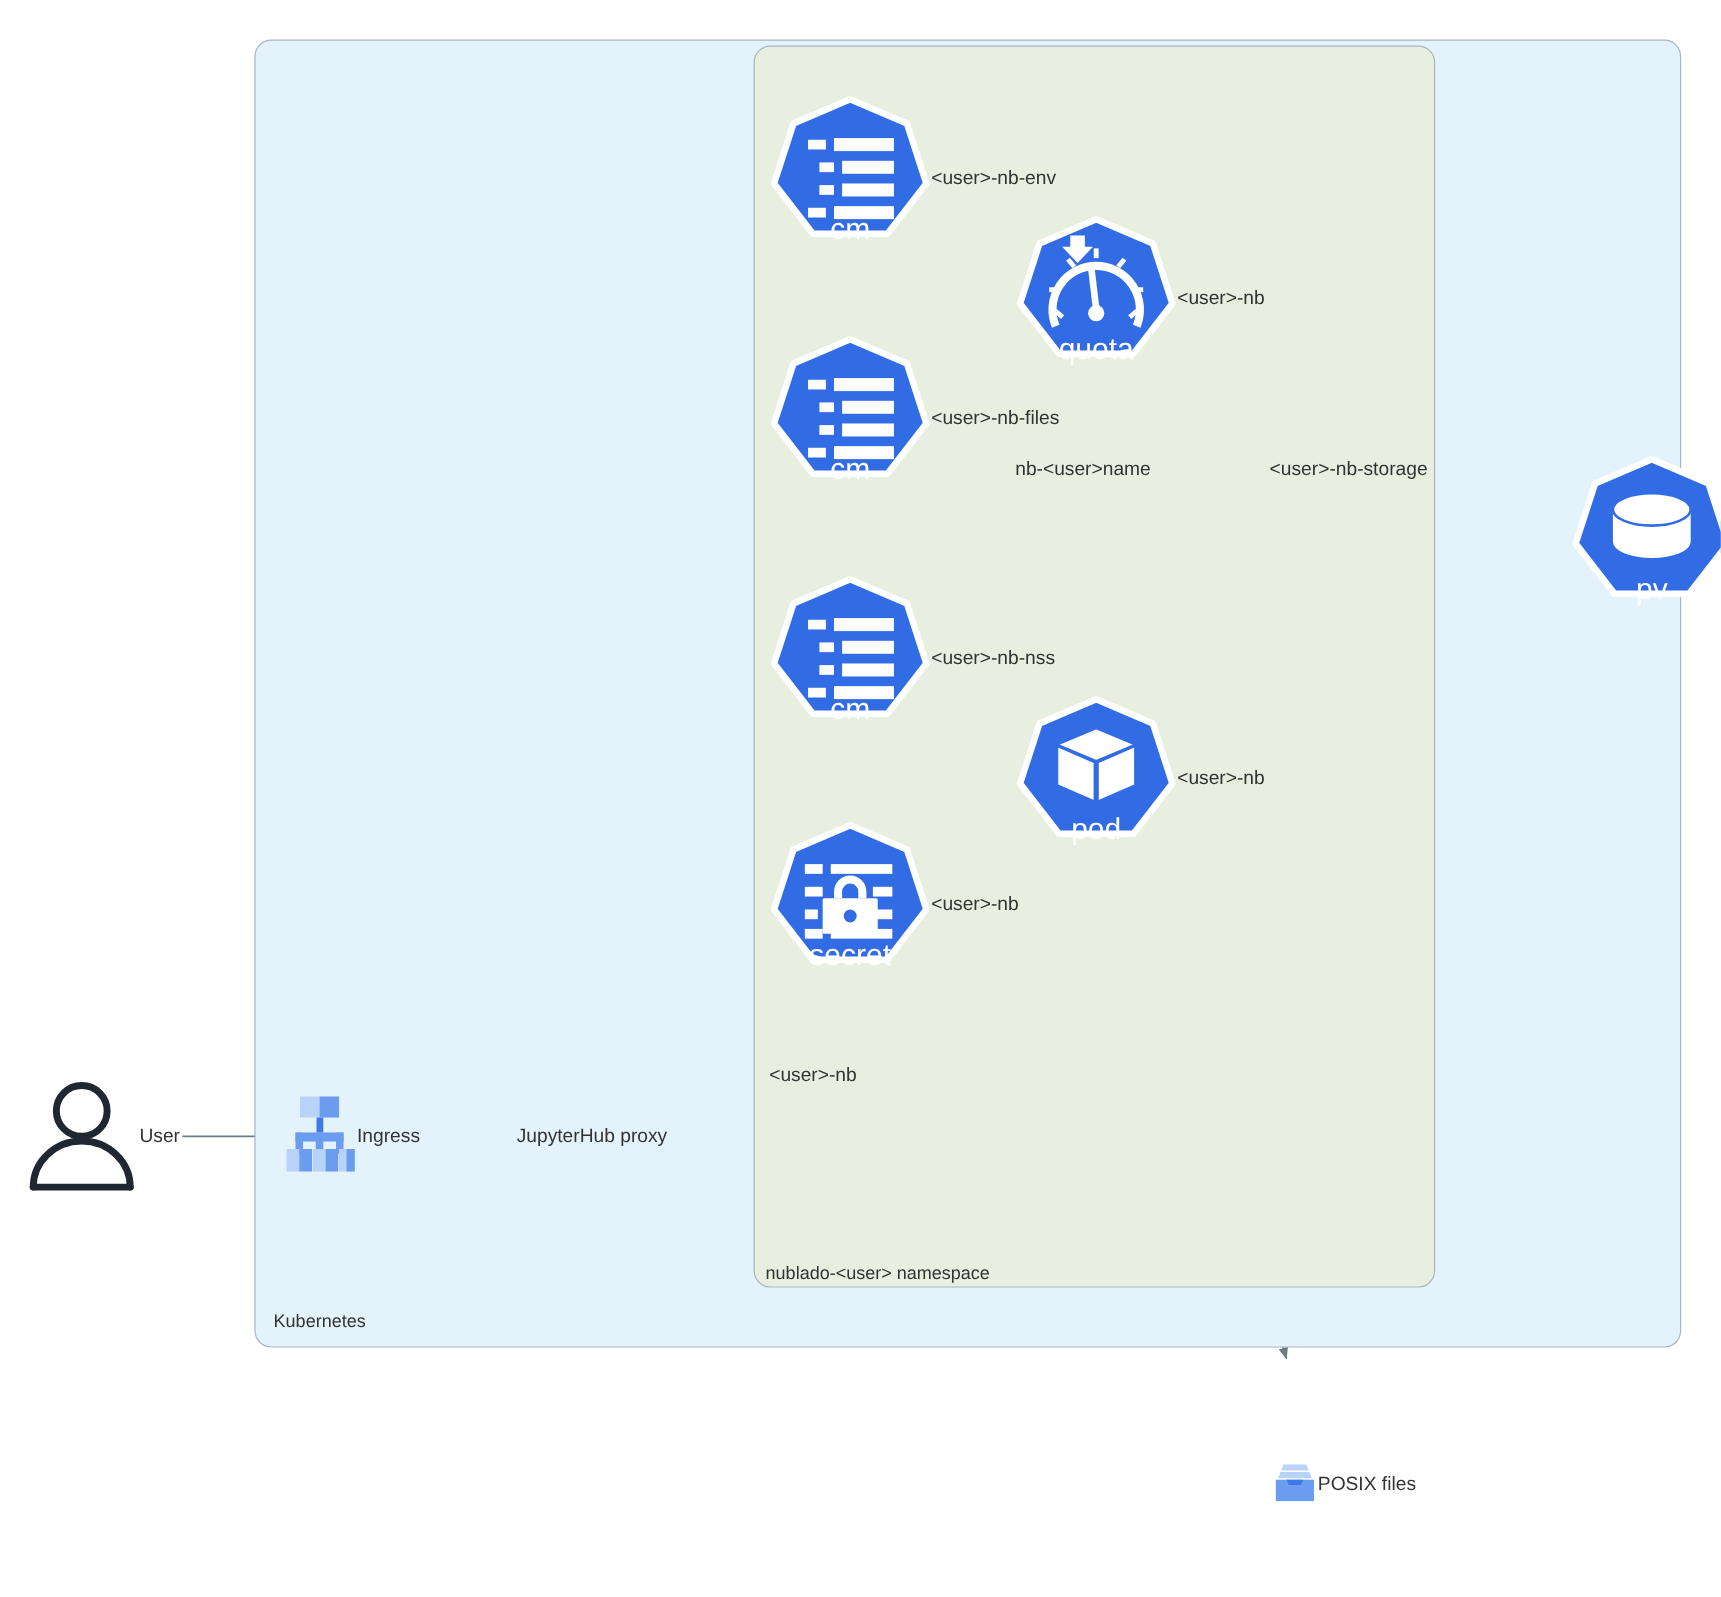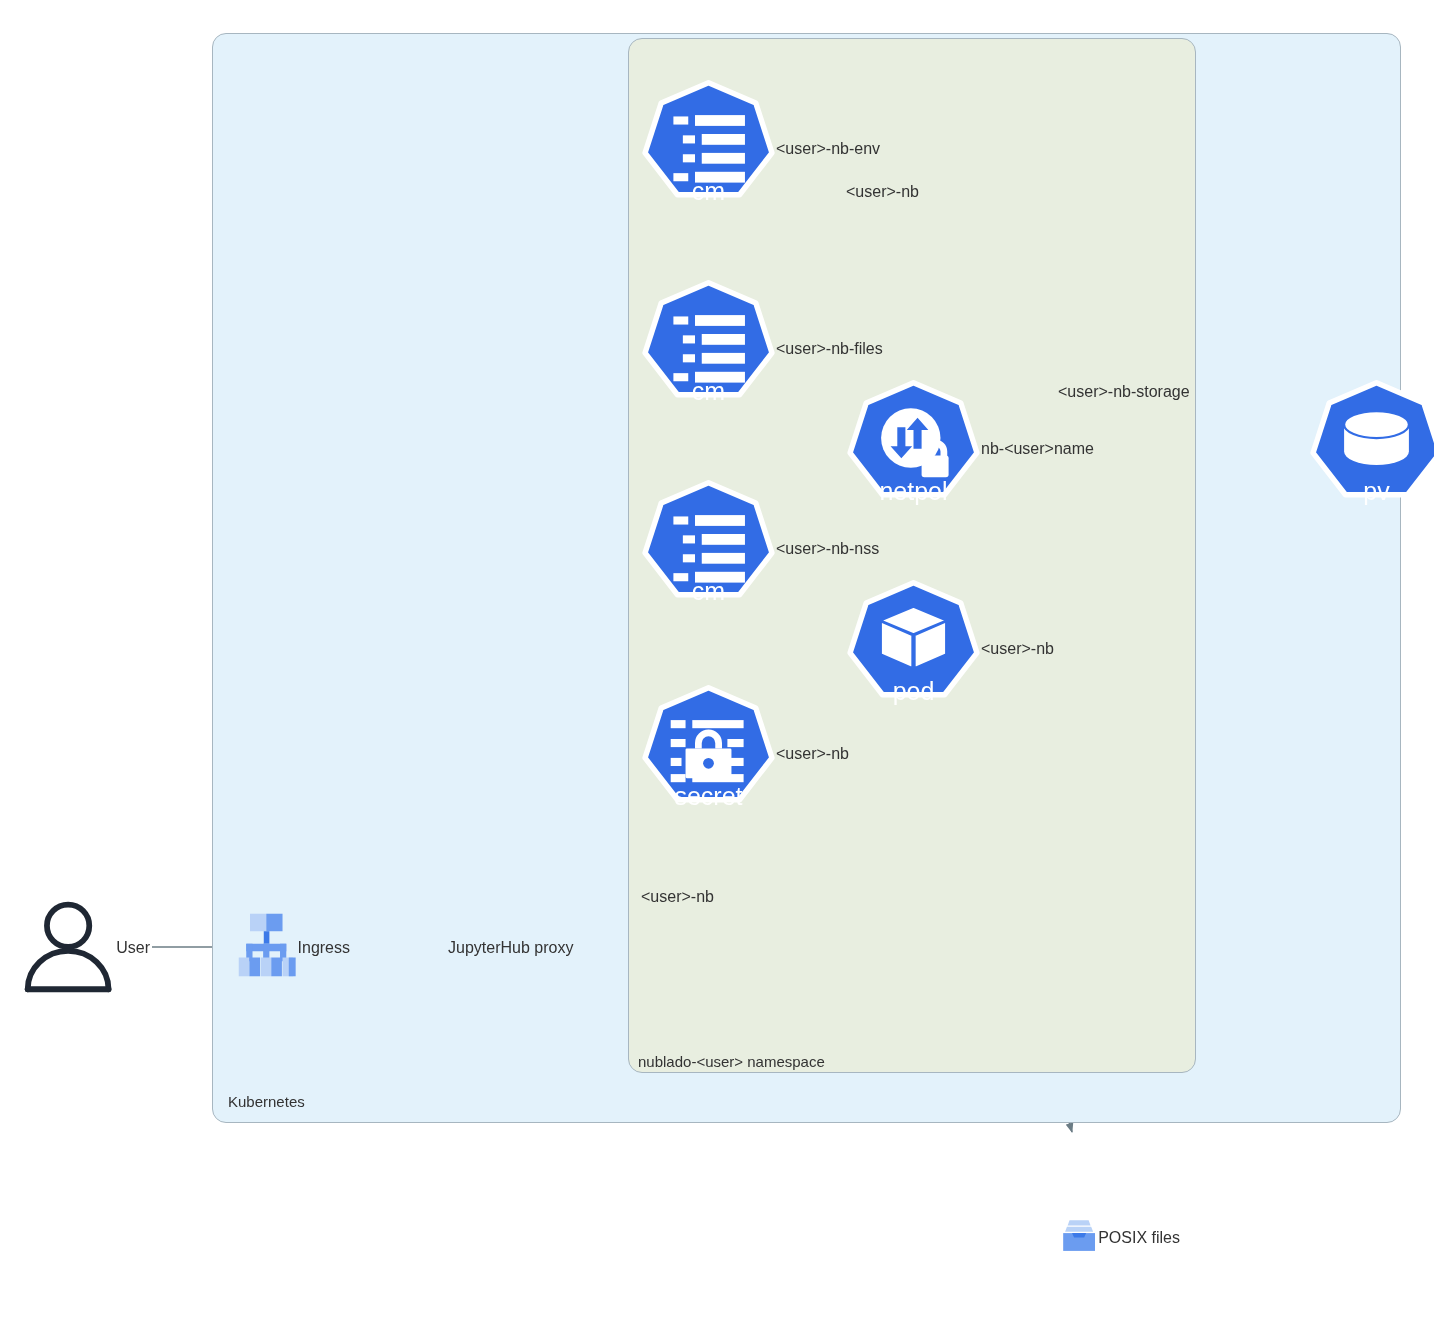--- a/index.html
+++ b/index.html
@@ -141,39 +141,45 @@
     <div class="hexlabel">secret</div>
   </div>
   <div class="caption">&lt;user&gt;-nb</div>
 </div>
 
 <div class="node" style="left:641px;top:885px;">
   <div class="caption">&lt;user&gt;-nb</div>
 </div>
 
 <div class="node" style="left:846px;top:180px;">
+  <div class="hex">
+    <svg width="135" height="135" viewBox="0 0 100 100">
+      <polygon points="50,2 85,17 97,54 73,85 27,85 3,54 15,17" fill="#326ce5" stroke="#ffffff" stroke-width="4" stroke-linejoin="round"></polygon>
+      <g fill="none" stroke="#ffffff" stroke-width="5">
+        <path d="M25,68 a27,27 0 1 1 50,0"></path>
+      </g>
+      <g fill="#ffffff">
+        <rect x="48.5" y="20" width="3" height="6"></rect>
+        <rect x="33" y="26" width="3" height="6" transform="rotate(-40 34.5 29)"></rect>
+        <rect x="64" y="26" width="3" height="6" transform="rotate(40 65.5 29)"></rect>
+        <rect x="21" y="44" width="6" height="3"></rect>
+        <rect x="73" y="44" width="6" height="3"></rect>
+        <rect x="24" y="59" width="6" height="3" transform="rotate(40 27 60.5)"></rect>
+        <rect x="70" y="59" width="6" height="3" transform="rotate(-40 73 60.5)"></rect>
+        <path d="M48,58 L45,33 L49,32 L52,57 z"></path>
+        <circle cx="50" cy="60" r="5"></circle>
+        <path d="M34,12 h9 v7 h5 l-9.5,10 l-9.5,-10 h5 z"></path>
+      </g>
+    </svg>
+    <div class="hexlabel">quota</div>
+  </div>
   <div class="caption">&lt;user&gt;-nb</div>
 </div>
 
 <div class="node" style="left:846px;top:380px;">
-  <div class="hex">
-    <svg width="135" height="135" viewBox="0 0 100 100">
-      <polygon points="50,2 85,17 97,54 73,85 27,85 3,54 15,17" fill="#326ce5" stroke="#ffffff" stroke-width="4" stroke-linejoin="round"></polygon>
-      <circle cx="48" cy="43" r="22" fill="#ffffff"></circle>
-      <g fill="#326ce5">
-        <path d="M53,28 l8,9 h-5 v14 h-6 v-14 h-5 z"></path>
-        <path d="M41,58 l-8,-9 h5 v-14 h6 v14 h5 z"></path>
-      </g>
-      <g fill="#ffffff">
-        <path d="M66,44 a9,9 0 0 0 -9,9 v4 h5 v-4 a4,4 0 0 1 8,0 v4 h5 v-4 a9,9 0 0 0 -9,-9 z"></path>
-        <rect x="56" y="56" width="20" height="16" rx="2"></rect>
-      </g>
-    </svg>
-    <div class="hexlabel">netpol</div>
-  </div>
   <div class="caption">nb-&lt;user&gt;name</div>
 </div>
 
 <div class="node" style="left:846px;top:580px;">
   <div class="hex">
     <svg width="135" height="135" viewBox="0 0 100 100">
       <polygon points="50,2 85,17 97,54 73,85 27,85 3,54 15,17" fill="#326ce5" stroke="#ffffff" stroke-width="4" stroke-linejoin="round"></polygon>
       <g fill="#ffffff" stroke="#326ce5" stroke-width="1.2" stroke-linejoin="round">
         <path d="M50,20 L74,30 L50,40 L26,30 z"></path>
         <path d="M26,31 L49,41 L49,65 L26,55 z"></path>
@@ -225,21 +231,21 @@
     <rect x="6" y="72" width="17" height="30" fill="#b9d2f7"></rect>
     <rect x="23" y="72" width="17" height="30" fill="#6b9cf0"></rect>
     <rect x="41" y="72" width="17" height="30" fill="#b9d2f7"></rect>
     <rect x="58" y="72" width="17" height="30" fill="#6b9cf0"></rect>
     <rect x="76" y="72" width="17" height="30" fill="#b9d2f7"></rect>
     <rect x="86" y="72" width="11" height="30" fill="#6b9cf0"></rect>
   </svg>
   <div class="plain-caption">Ingress</div>
 </div>
 
-<div class="node" style="left:448px;top:885px;width:108px;">
+<div class="node" style="left:448px;top:885px;width:108px;justify-content:flex-end;">
   <svg class="plain-icon" width="108" height="120" viewBox="0 0 100 110">
     <polygon points="50,4 90,28 90,76 50,100 10,76 10,28" fill="none" stroke="#b9d2f7" stroke-width="11" stroke-linejoin="round"></polygon>
     <g>
       <path d="M50,34 L72,46 L50,58 L28,46 z" fill="#b9d2f7"></path>
       <path d="M28,47 L49,59 L49,81 L28,69 z" fill="#6b9cf0"></path>
       <path d="M51,59 L72,47 L72,69 L51,81 z" fill="#3d7ae8"></path>
     </g>
   </svg>
   <div class="plain-caption">JupyterHub proxy</div>
 </div>

